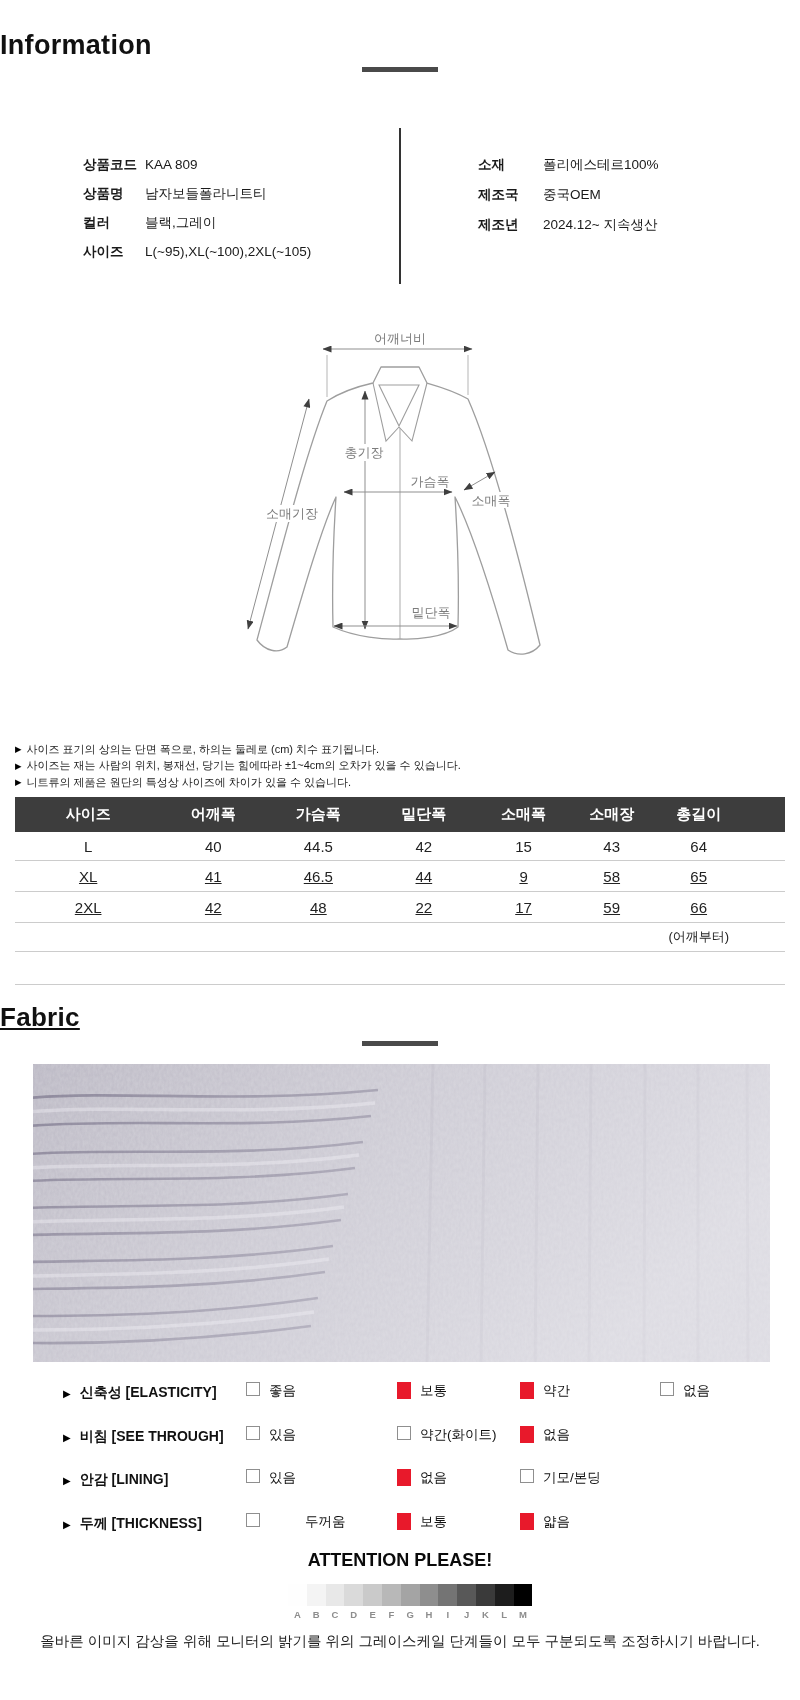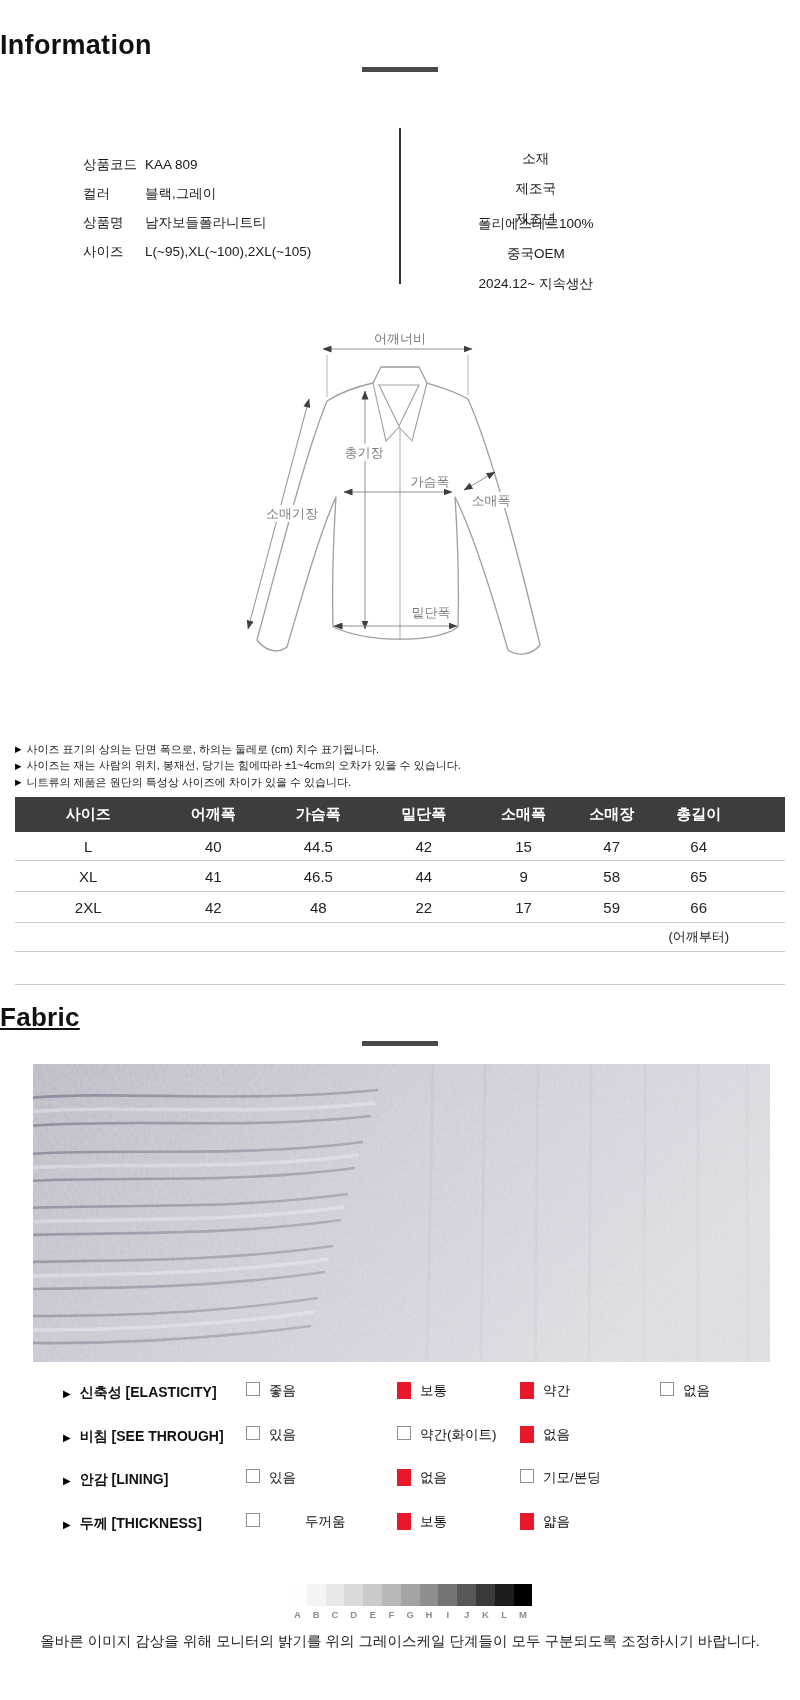--- a/index.html
+++ b/index.html
@@ -12,42 +12,42 @@
   .title-underline{position:absolute;left:362px;width:76px;height:5px;background:#4a4a4a;}
   #info-underline{top:67px;}
   #fabric-underline{top:1041px;}
 
   .divider{position:absolute;left:399px;top:128px;width:2px;height:156px;background:#333;}
 
   .info-col{position:absolute;font-size:13.5px;color:#1a1a1a;}
   #info-left{left:83px;top:150px;}
   #info-right{left:478px;top:150px;}
   .info-row{display:flex;align-items:center;height:29px;}
-  #info-right .info-row{height:30px;flex-direction:column;}
-  .info-row .ilabel{font-weight:normal;flex:0 0 62px;}
+  #info-right .info-row{height:30px;}
+  .info-row .ilabel{font-weight:bold;flex:0 0 62px;}
   #info-right .info-row .ilabel{flex:0 0 65px;}
 
   .diagram{position:absolute;left:210px;top:295px;width:380px;height:370px;}
   .diagram text{font-size:13px;fill:#7c7c7c;}
   .garment{fill:#fff;stroke:#9e9e9e;stroke-width:1.3;stroke-linejoin:round;}
   .seam{fill:none;stroke:#9e9e9e;stroke-width:1.1;}
   .centerline{stroke:#ababab;stroke-width:1;}
   .measure{stroke:#8f8f8f;stroke-width:1;}
   .ext{stroke:#b5b5b5;stroke-width:1;}
   .lblbg{fill:#fff;}
 
   .notes{position:absolute;left:15px;top:741px;font-size:11px;color:#1c1c1c;}
   .note{height:16.5px;display:flex;align-items:center;}
   .note .tri{font-size:8.5px;margin-right:5px;color:#000;}
 
   .size-table{position:absolute;left:15px;top:797px;width:770px;}
   .tgrid{display:grid;grid-template-columns:19% 13.5% 13.8% 13.6% 12.3% 10.6% 12% 5.2%;align-items:center;text-align:center;}
   .thead{height:35px;background:#3d3d3d;color:#fff;font-weight:bold;font-size:15px;}
   .trow{font-size:15px;color:#222;border-bottom:1px solid #ccc;}
-  .row-l{height:28px;}.row-m{height:30px;}
+  .row-l{height:28px;}.row-m{height:30px;text-decoration:underline;}
   .annot-row{height:28px;border-bottom:1px solid #ccc;font-size:13px;color:#222;}
   .empty-row{height:32px;border-bottom:1px solid #ccc;}
 
   .fabric-img{position:absolute;left:33px;top:1064px;width:737px;height:298px;}
 
   .prop-row{position:absolute;left:0;width:800px;height:22px;}
   .prop-name{position:absolute;left:63px;height:22px;display:flex;align-items:center;font-size:14px;font-weight:bold;color:#111;white-space:nowrap;}
   .prop-name .tri{font-size:10px;margin-right:9px;color:#000;}
   .opt{position:absolute;top:0;height:22px;display:flex;align-items:flex-start;font-size:13.5px;color:#111;white-space:nowrap;}
   .opt .box{margin-right:9px;}
@@ -69,26 +69,26 @@
   <div class="sec-title" id="info-title">Information</div>
   <div class="title-underline" id="info-underline"></div>
 
   <div class="divider"></div>
   <div class="info-col" id="info-left">
       <div class="info-row">
         <span class="ilabel">상품코드</span>
         <span class="ivalue">KAA 809</span>
       </div>
       <div class="info-row">
+        <span class="ilabel">상품명</span>
+        <span class="ivalue">남자보들폴라니트티</span>
+      </div>
+      <div class="info-row">
         <span class="ilabel">컬러</span>
         <span class="ivalue">블랙,그레이</span>
-      </div>
-      <div class="info-row">
-        <span class="ilabel">상품명</span>
-        <span class="ivalue">남자보들폴라니트티</span>
       </div>
       <div class="info-row">
         <span class="ilabel">사이즈</span>
         <span class="ivalue">L(~95),XL(~100),2XL(~105)</span>
       </div>
     </div>
   <div class="info-col" id="info-right">
       <div class="info-row">
         <span class="ilabel">소재</span>
         <span class="ivalue">폴리에스테르100%</span>
@@ -181,21 +181,21 @@
         <span class="hcell">총길이</span>
         <span class="hcell"></span>
       </div>
     <div id="table-body">
         <div class="tgrid trow row-l">
           <span class="tcell">L</span>
           <span class="tcell">40</span>
           <span class="tcell">44.5</span>
           <span class="tcell">42</span>
           <span class="tcell">15</span>
-          <span class="tcell">47</span>
+          <span class="tcell">43</span>
           <span class="tcell">64</span>
           <span class="tcell"></span>
         </div>
         <div class="tgrid trow row-m">
           <span class="tcell">XL</span>
           <span class="tcell">41</span>
           <span class="tcell">46.5</span>
           <span class="tcell">44</span>
           <span class="tcell">9</span>
           <span class="tcell">58</span>
@@ -346,20 +346,21 @@
           <span class="box box-ck" style="background: rgb(232, 25, 43);"></span>
           <span>보통</span>
         </div>
         <div class="opt" style="left: 520px;">
           <span class="box box-ck" style="background: rgb(232, 25, 43);"></span>
           <span>얇음</span>
         </div>
       </div>
     </div>
 
+  <div id="attn-title">ATTENTION PLEASE!</div>
   <div id="grayscale">
       <div class="gcell" style="background: rgb(254, 254, 254);"></div>
       <div class="gcell" style="background: rgb(244, 244, 244);"></div>
       <div class="gcell" style="background: rgb(232, 232, 232);"></div>
       <div class="gcell" style="background: rgb(218, 218, 218);"></div>
       <div class="gcell" style="background: rgb(202, 202, 202);"></div>
       <div class="gcell" style="background: rgb(184, 184, 184);"></div>
       <div class="gcell" style="background: rgb(164, 164, 164);"></div>
       <div class="gcell" style="background: rgb(142, 142, 142);"></div>
       <div class="gcell" style="background: rgb(116, 116, 116);"></div>

